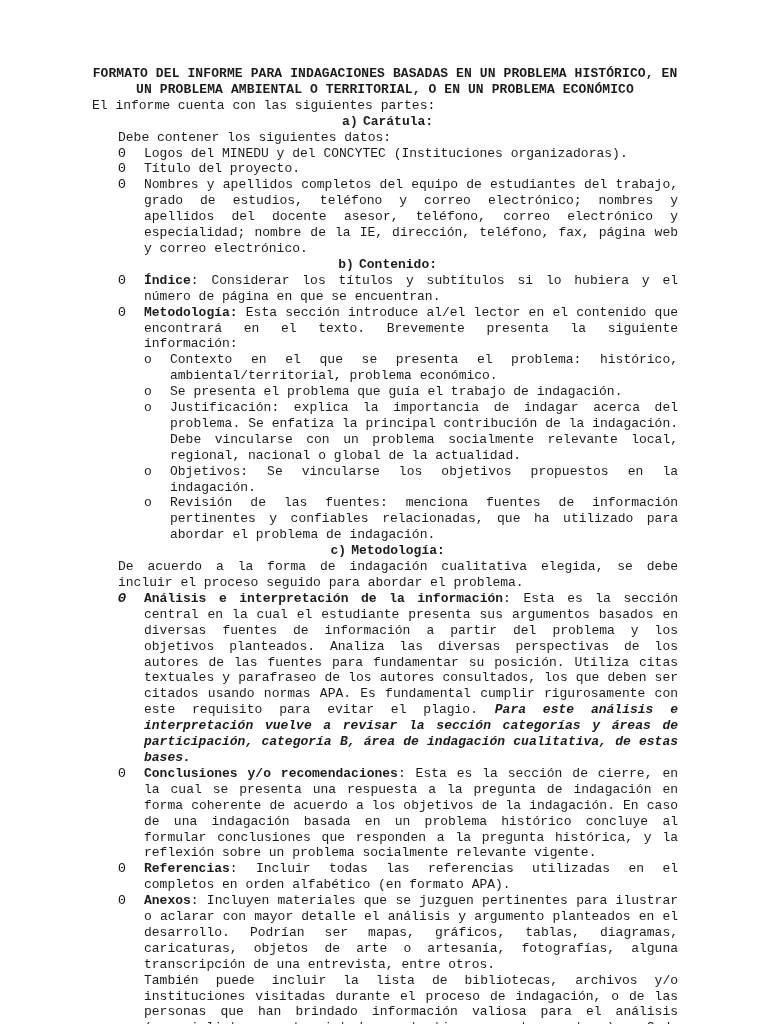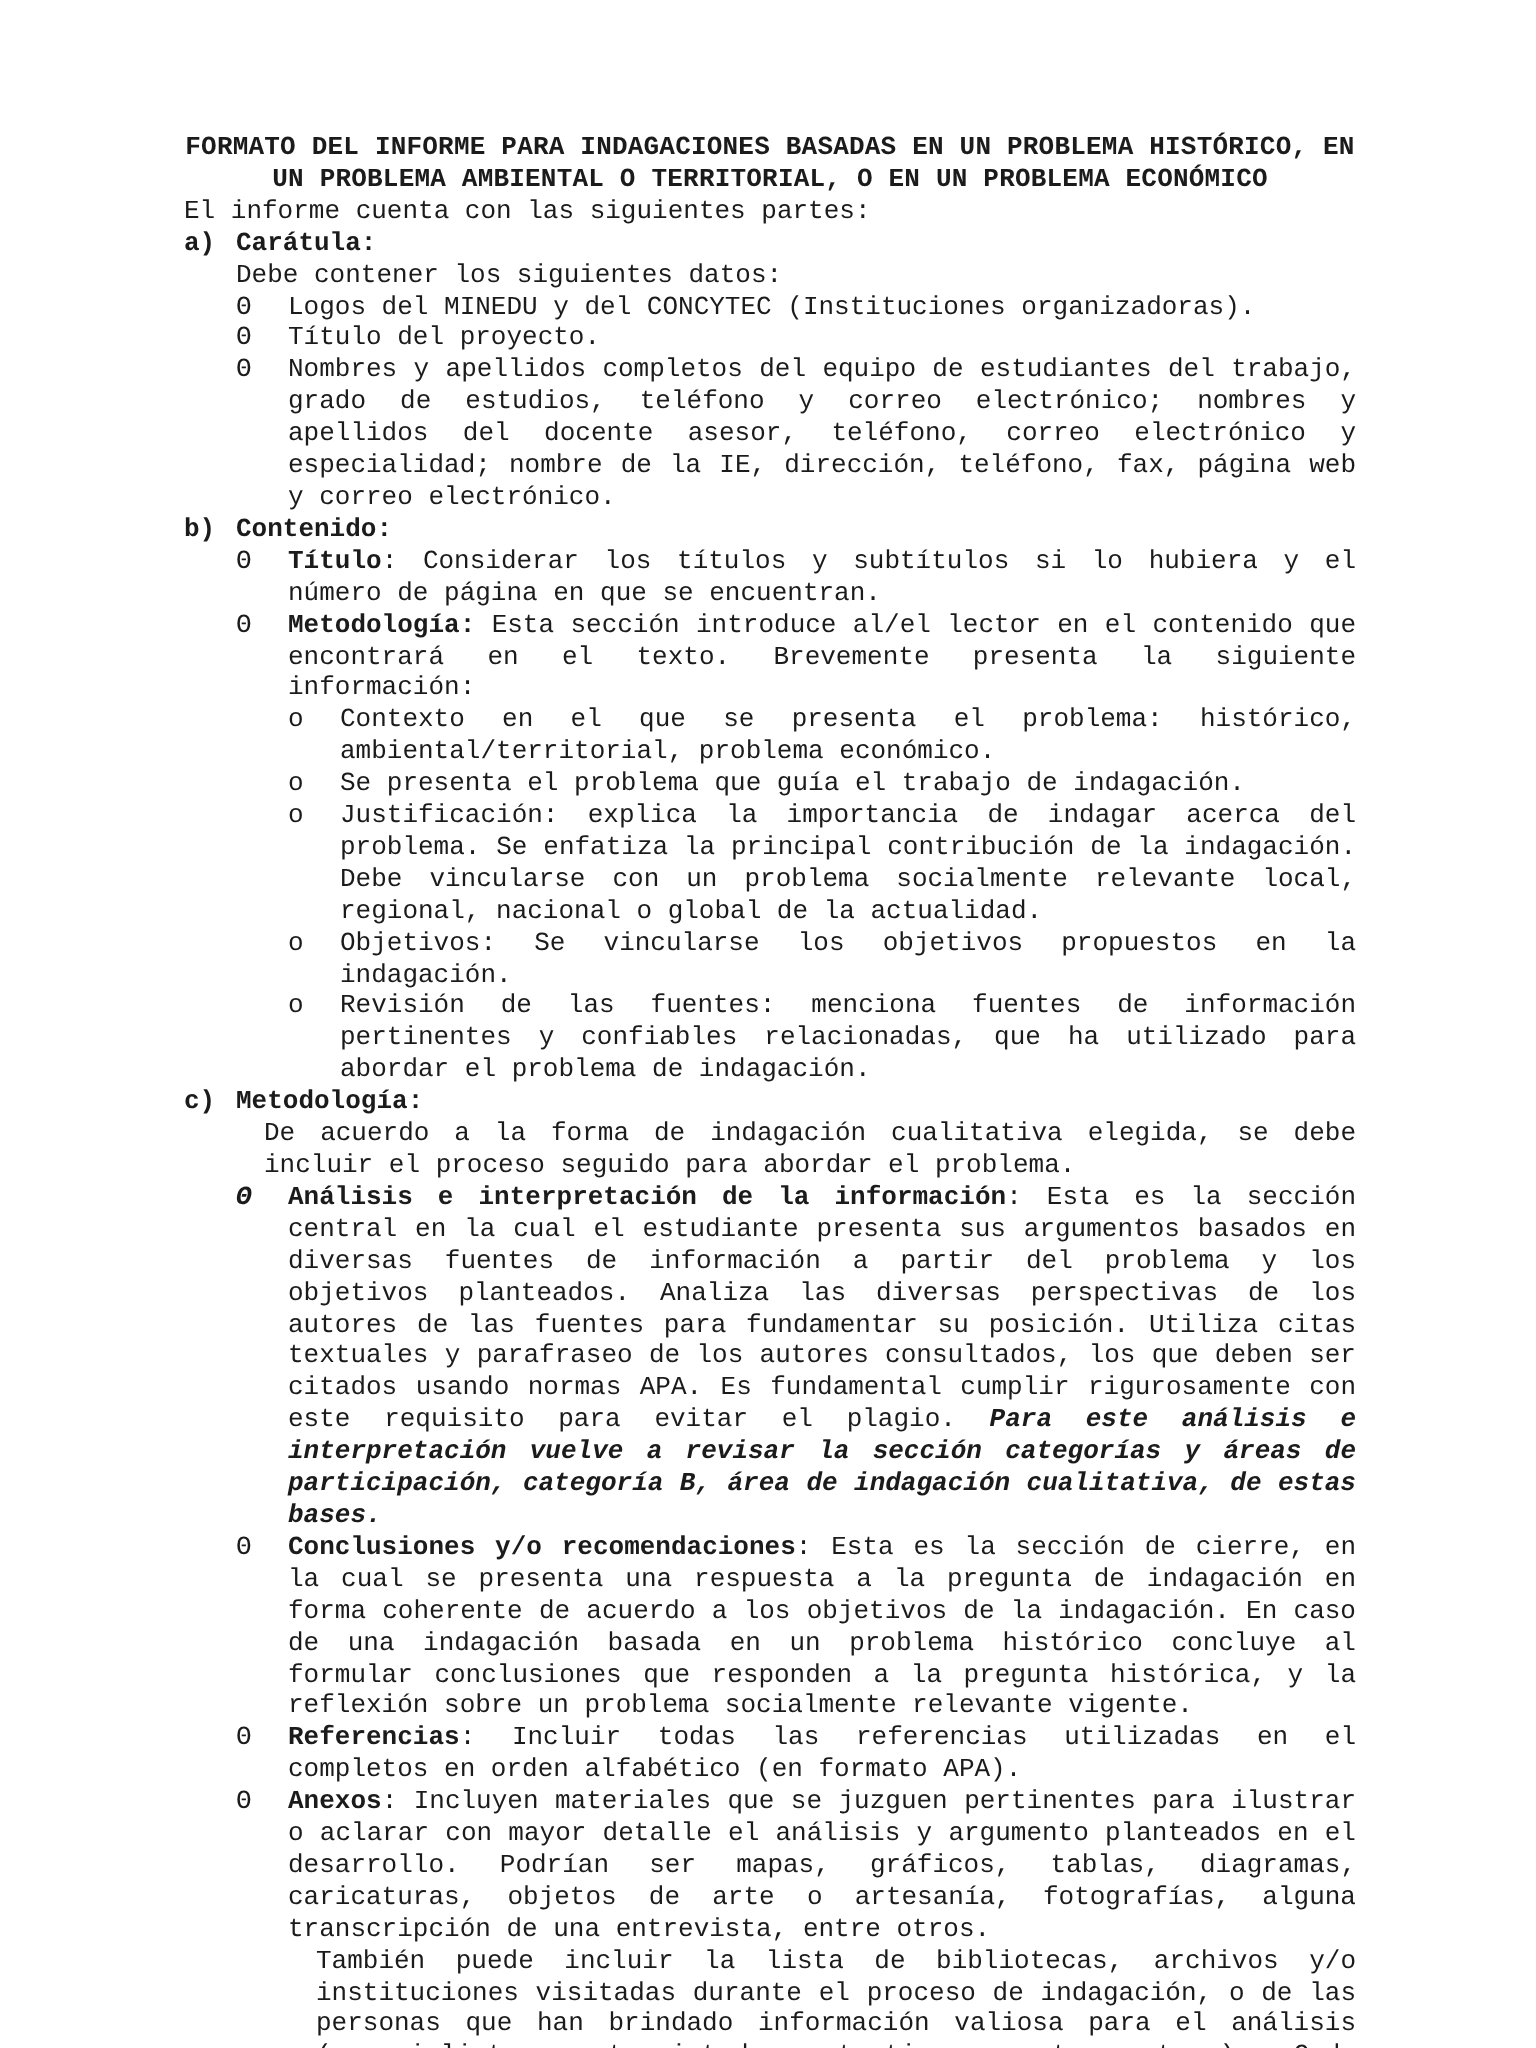--- a/index.html
+++ b/index.html
@@ -16,22 +16,22 @@
     width: 586px;
     font-size: 13px;
     line-height: 15.9px;
     font-family: Liberation Mono, monospace;
   }
   .title {
     font-weight: bold;
     text-align: center;
     letter-spacing: 0.1px;
   }
-  .jp { text-align: justify; margin-left: 14px; }
-  .sec-head { font-weight: bold; }
+  .jp { text-align: justify; }
+  .sec-head { font-weight: bold; text-align: center; }
   .sec-label { display: inline-block; width: 26px; }
   .sec-body { margin-left: 26px; }
   .bullet { display: flex; }
   .marker { width: 26px; flex-shrink: 0; }
   .marker.italic { font-style: italic; font-weight: bold; }
   .btext { flex: 1 1 auto; text-align: justify; }
   .sub-marker { width: 26px; flex-shrink: 0; }
   .emph { font-weight: bold; font-style: italic; }
   b { font-weight: bold; }
 </style>
@@ -67,21 +67,21 @@
   </div>
 
   <div>
     <div class="sec-head">
       <span class="sec-label">b)</span><span>Contenido:</span>
     </div>
     <div class="sec-body">
 
       <div class="bullet">
         <span class="marker">Θ</span>
-        <div class="btext"><b>Título</b><span>: Considerar los títulos y subtítulos si lo hubiera y el número de página en que se encuentran.</span></div>
+        <div class="btext"><b>Índice</b><span>: Considerar los títulos y subtítulos si lo hubiera y el número de página en que se encuentran.</span></div>
       </div>
 
       <div class="bullet">
         <span class="marker">Θ</span>
         <div class="btext">
           <b>Metodología:</b><span> Esta sección introduce al/el lector en el contenido que encontrará en el texto. Brevemente presenta la siguiente información:</span>
           <div class="sub">
             <div class="bullet">
               <span class="sub-marker">o</span>
               <div class="btext">Contexto en el que se presenta el problema: histórico, ambiental/territorial, problema económico.</div>

